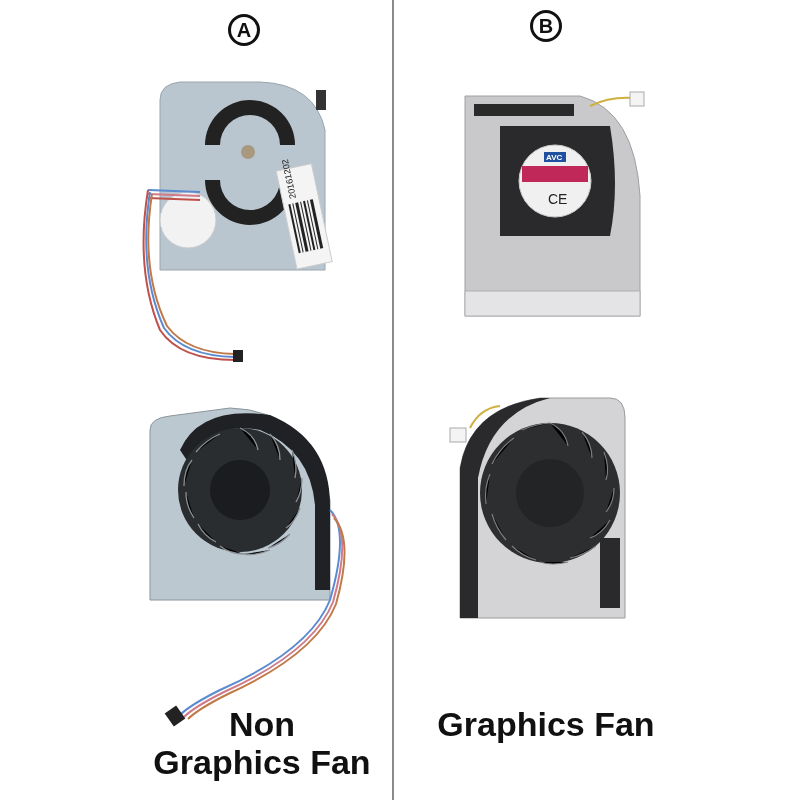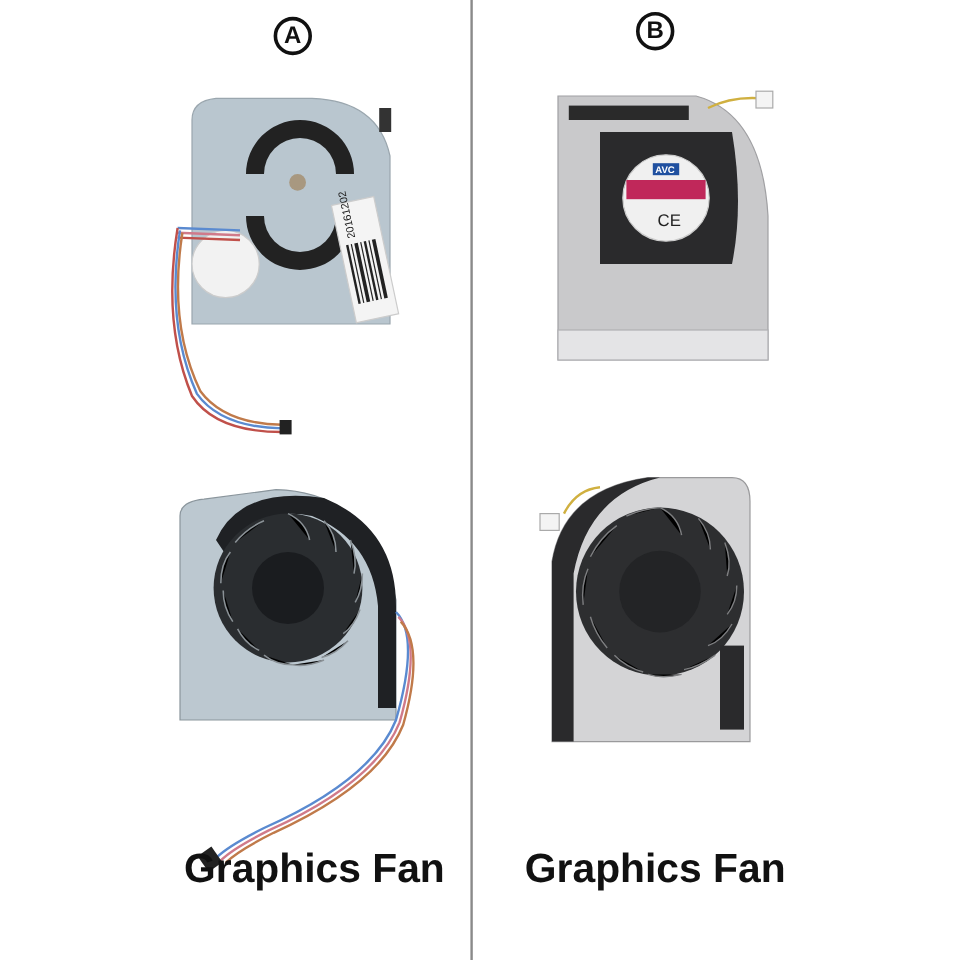--- a/index.html
+++ b/index.html
@@ -91,30 +91,31 @@
       <circle cx="100" cy="100" r="30" fill="#1a1c1f"></circle>
 
       <path d="M190 120 Q210 140 190 210 Q170 260 80 300 Q50 315 40 325" stroke="#5a8ad0" stroke-width="2" fill="none"></path>
       <path d="M192 124 Q212 145 193 212 Q173 262 84 302 Q54 317 44 327" stroke="#d07a8a" stroke-width="2" fill="none"></path>
       <path d="M194 128 Q214 150 196 214 Q176 264 88 304 Q58 319 48 329" stroke="#c07a4a" stroke-width="2" fill="none"></path>
       <rect x="28" y="318" width="14" height="16" fill="#222" transform="rotate(-35 35 326)"></rect>
     </svg>
   </div>
 
   <div class="caption" style="left:112px; top:705px;">
+    <div>Non</div>
     <div>Graphics Fan</div>
   </div>
 </div>
 
 <div>
   <div class="badge" style="left:530px; top:10px;">
     <span>B</span>
   </div>
 
-  <div class="photo" style="left:460px; top:70px;">
+  <div class="photo" style="left:460px; top:86px;">
     <svg width="190" height="240" viewBox="0 0 190 240">
       <path d="M5 10 L120 10 Q175 25 180 110 L180 230 L5 230 Z" fill="#c9c9cb" stroke="#a0a0a3"></path>
       <rect x="5" y="205" width="175" height="25" fill="#e4e4e6" stroke="#b0b0b3"></rect>
       <rect x="14" y="18" width="100" height="12" fill="#2a2a2a"></rect>
       <path d="M40 40 L150 40 Q160 100 150 150 L40 150 Z" fill="#2a2a2c"></path>
       <circle cx="95" cy="95" r="36" fill="#f0f0f0" stroke="#ccc"></circle>
       <rect x="62" y="80" width="66" height="16" fill="#c0285a"></rect>
       <rect x="84" y="66" width="22" height="10" fill="#2050a0"></rect>
       <text x="86" y="74" font-size="8" font-weight="bold" fill="#fff" font-family="Liberation Sans, sans-serif">AVC</text>
       <text x="88" y="118" font-size="14" font-family="Liberation Sans, sans-serif" fill="#222">CE</text>

